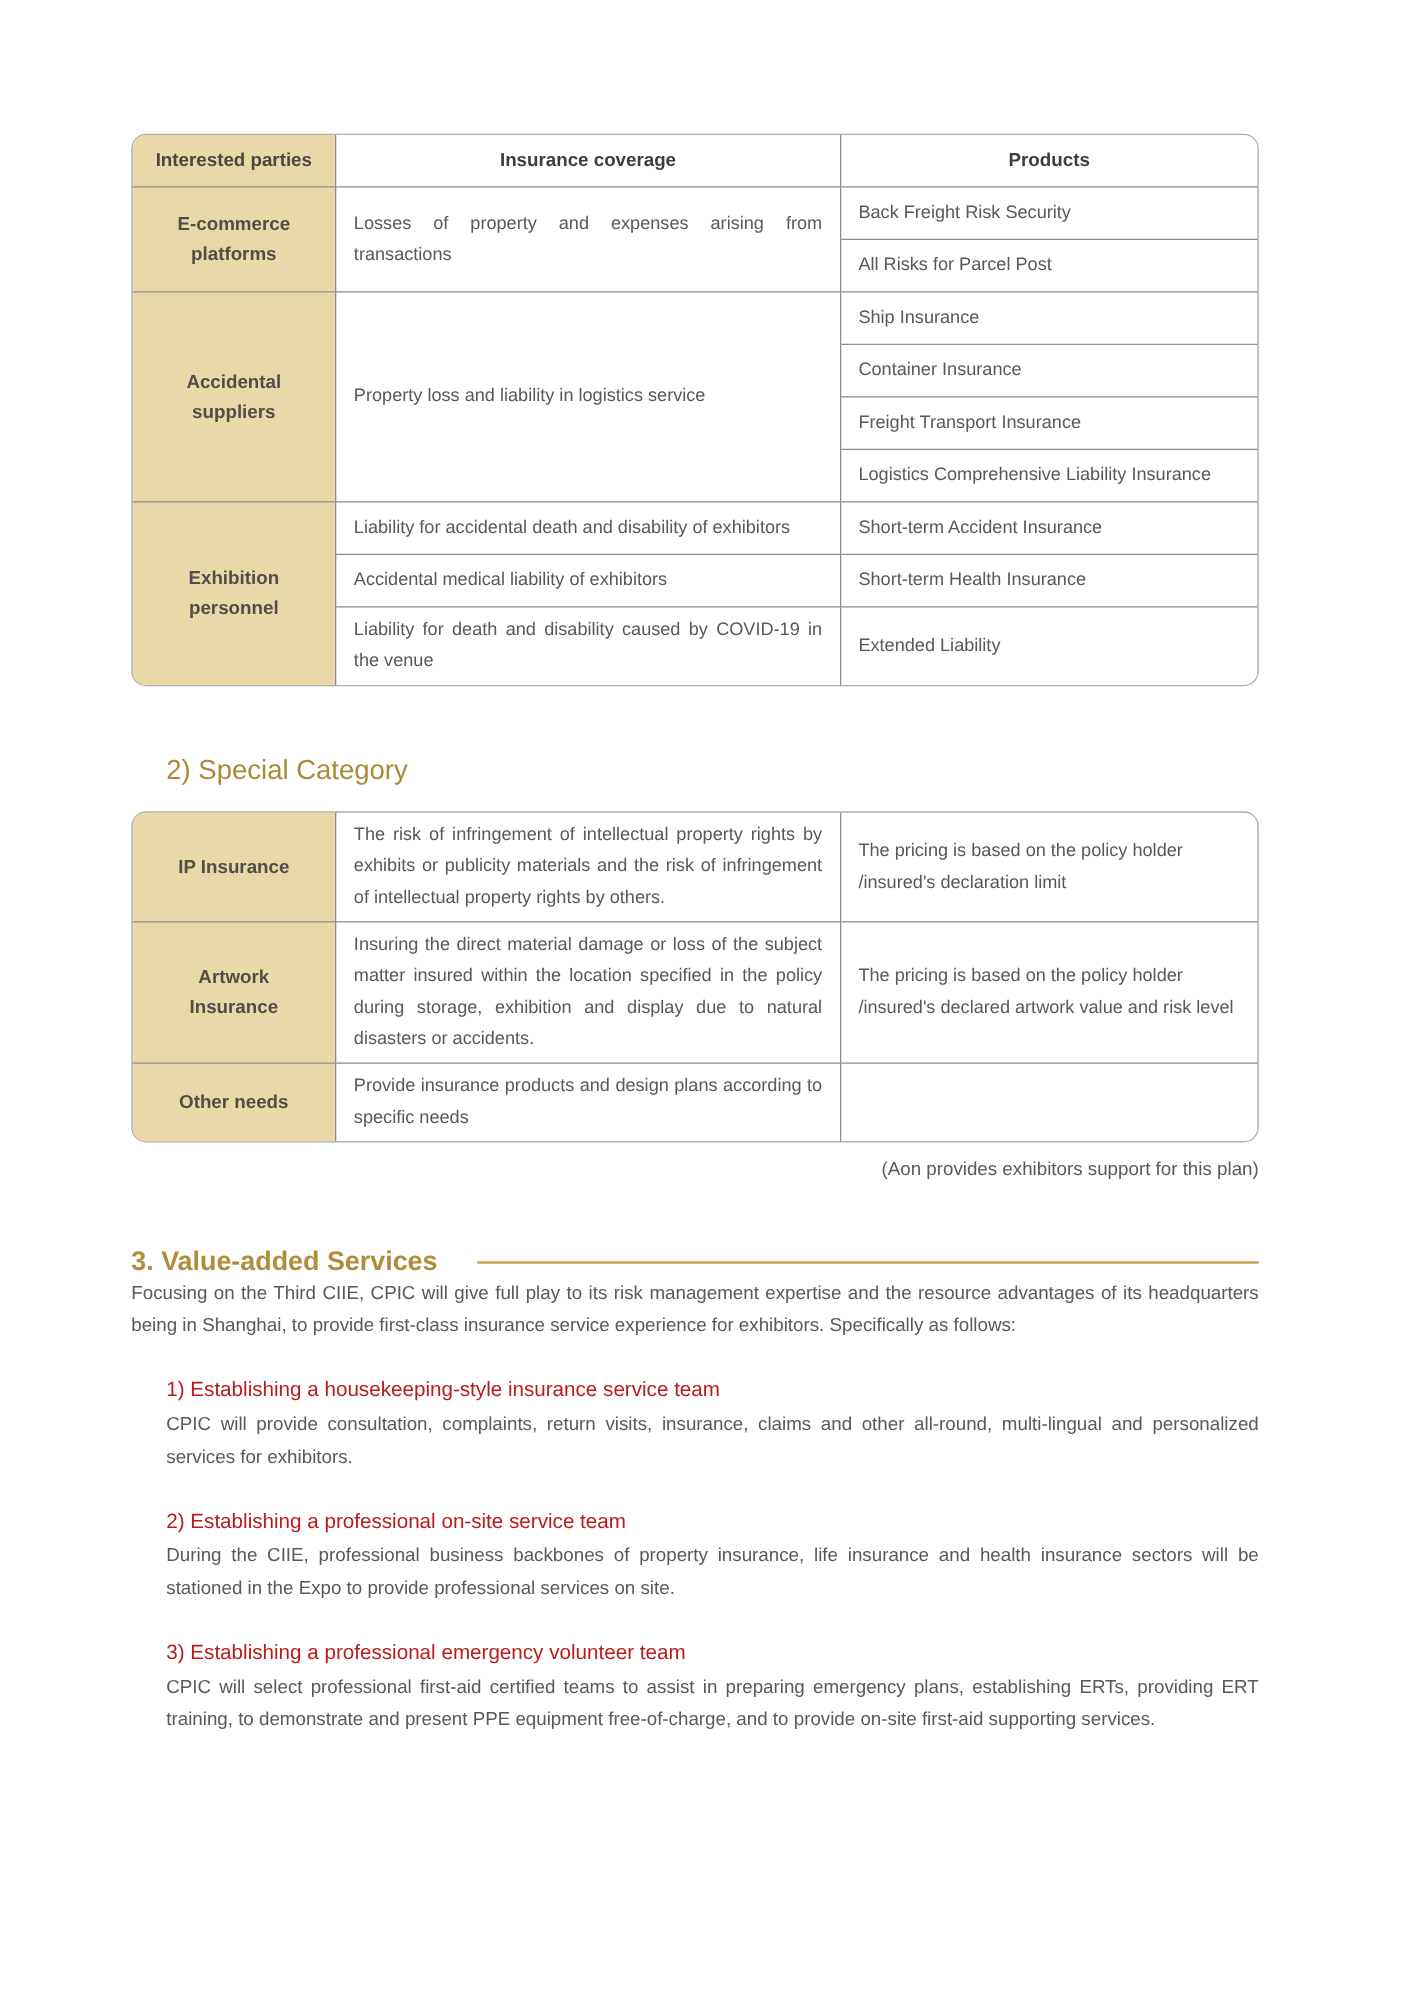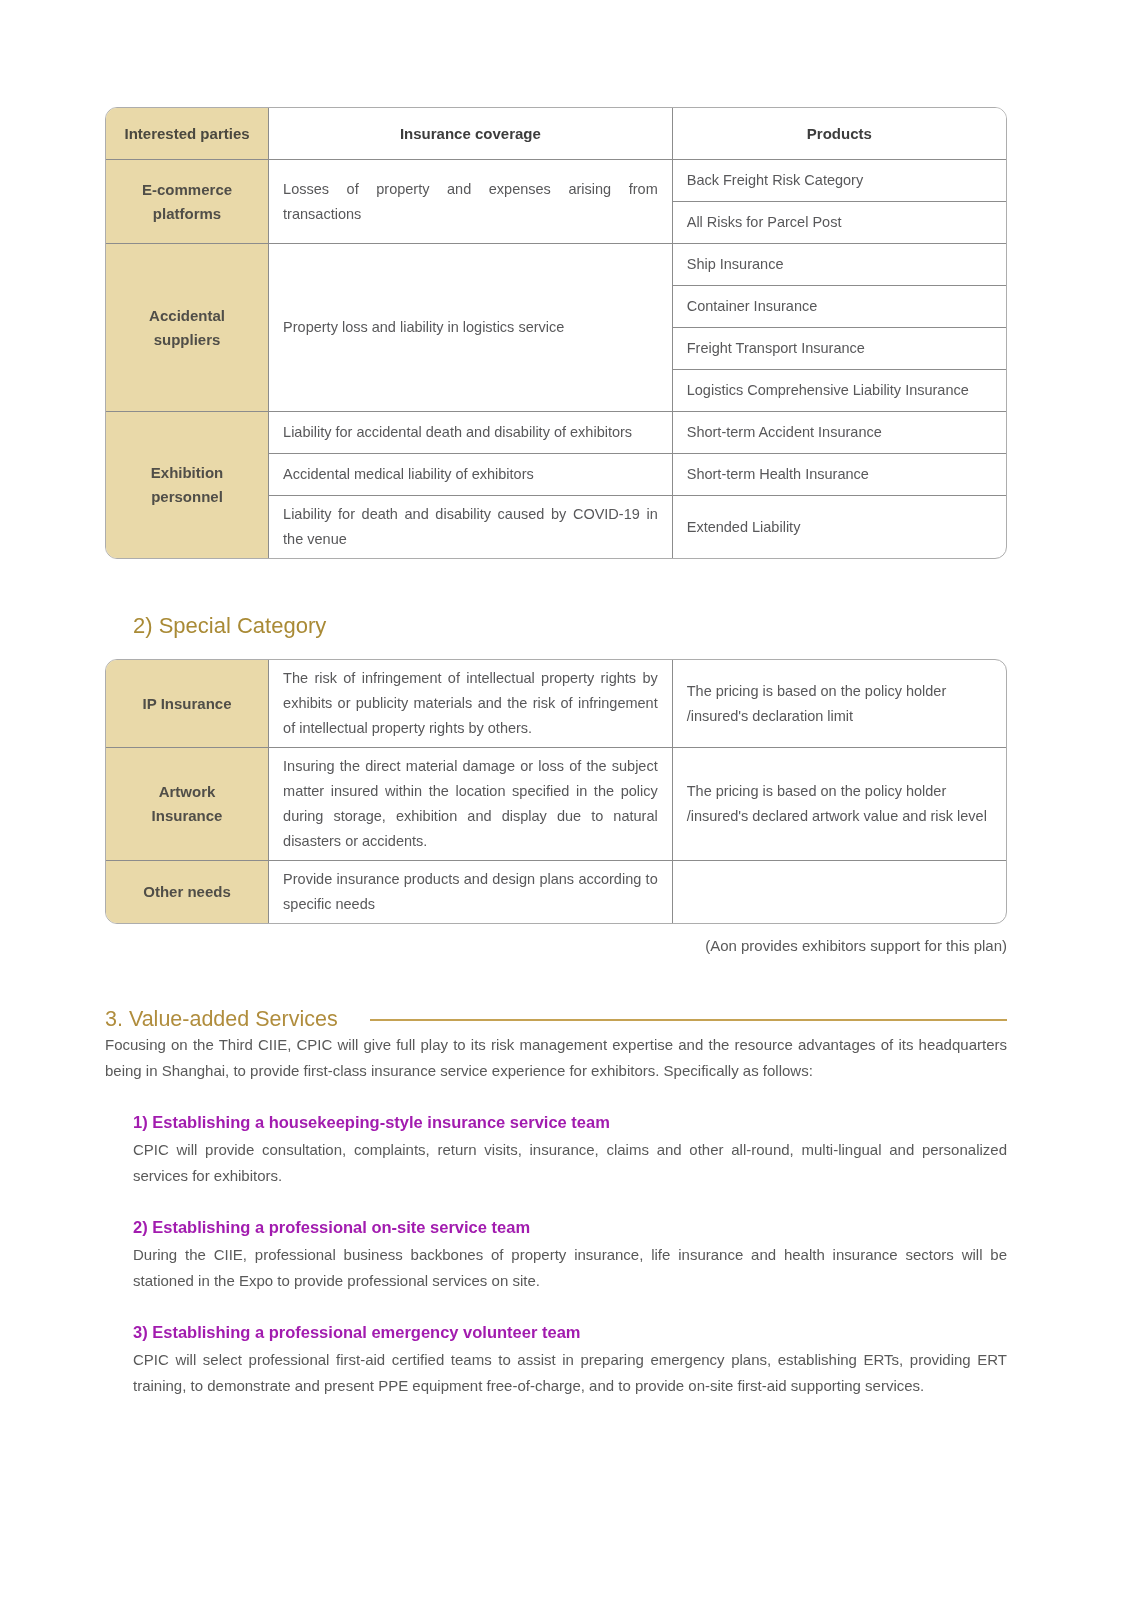--- a/index.html
+++ b/index.html
@@ -26,21 +26,21 @@
     table-layout:fixed;
   }
   td,th{
     border:1px solid #8c8c8c;
     vertical-align:middle;
     box-sizing:border-box;
   }
   th{
     font-size:15px;font-weight:bold;color:#3d3d3d;
     background:#ffffff;text-align:center;
-    height:52px;padding:0 8px;
+    height:42px;padding:0 8px;
   }
   td{
     color:#58585a;font-size:14.5px;line-height:25px;
     padding:6px 14px;text-align:left;
   }
   td.tan{
     background:#e9d9a9;
     font-weight:bold;color:#504e48;font-size:15px;
     text-align:center;line-height:24px;padding:0 18px;
   }
@@ -65,35 +65,35 @@
   .note{
     margin-top:13px;
     text-align:right;
     color:#595959;font-size:15px;
   }
   .section-title-row{
     margin-top:53px;
     display:flex;align-items:center;
   }
   .section-title-row h2{
-    margin:0;font-size:21.5px;font-weight:normal;color:#b08d3d;
+    margin:0;font-size:21.5px;font-weight:bold;color:#b08d3d;
     white-space:nowrap;
   }
   .gold-line{
     flex:1;height:2px;background:#c5a253;margin-left:32px;
   }
   p.body{
     margin:0;color:#595959;font-size:15px;line-height:25.5px;
     text-align:justify;
   }
   .intro{margin:21px 0 0 28px;}
   .subsection{margin-left:28px;}
   .subsection h4{
     margin:30px 0 5px 0;
-    font-size:16.5px;font-weight:bold;color:#a21caf;
+    font-size:16.5px;font-weight:normal;color:#b91c1c;
   }
 </style>
 </head>
 <body>
 
 <div class="page">
   <div class="content">
 
     <div class="tbl-wrap">
       <table>
@@ -104,21 +104,21 @@
           </colgroup>
         <tbody>
             <tr>
           <th class="tan">Interested parties</th>
           <th>Insurance coverage</th>
           <th>Products</th>
         </tr>
         <tr class="r41">
           <td class="tan" rowspan="2">E-commerce platforms</td>
           <td class="cov" rowspan="2">Losses of property and expenses arising from transactions</td>
-          <td>Back Freight Risk Category</td>
+          <td>Back Freight Risk Security</td>
         </tr>
         <tr class="r41">
           <td>All Risks for Parcel Post</td>
         </tr>
         <tr class="r41">
           <td class="tan" rowspan="4">Accidental suppliers</td>
           <td class="cov" rowspan="4">Property loss and liability in logistics service</td>
           <td>Ship Insurance</td>
         </tr>
         <tr class="r41">

